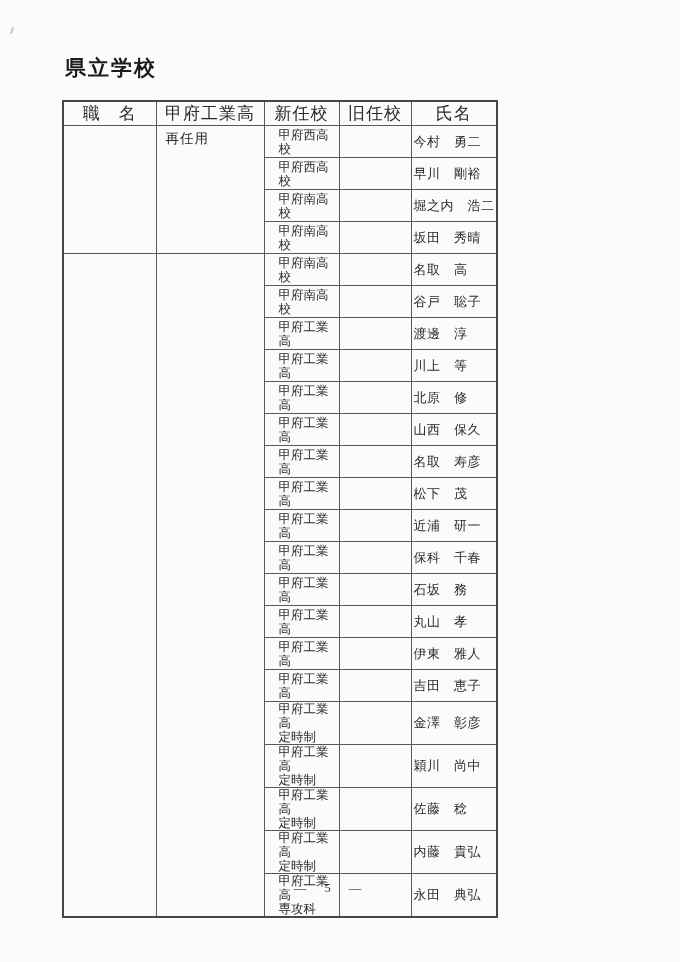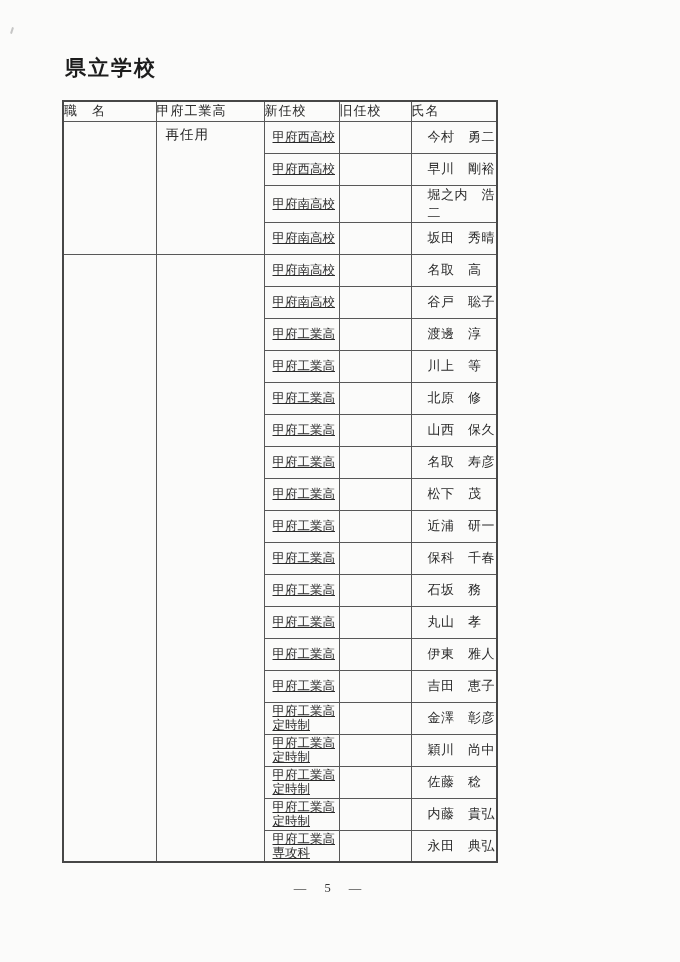--- a/index.html
+++ b/index.html
@@ -26,28 +26,28 @@
     position:absolute; left:62px; top:100px;
     width:434px; border-collapse:collapse; table-layout:fixed;
     border:2px solid #474747;
   }
   .roster th, .roster td {
     border:1px solid #585858;
     font-size:13px; color:#2a2a2a; font-weight:normal;
     padding:0; overflow:hidden;
   }
   .roster tr.hdr { height:20px; }
-  .roster th { text-align:left; font-size:13px; letter-spacing:1px; }
+  .roster th { text-align:center; font-size:17px; letter-spacing:1px; }
   .roster tr.data { height:32px; }
   td.col-pos { vertical-align:top; padding:3px 0 0 8px; }
   td.col-type { vertical-align:top; padding:4px 0 0 9px; font-size:13.5px; letter-spacing:1px; }
-  td.col-new { vertical-align:middle; padding-left:8px;text-decoration:underline; }
+  td.col-new { vertical-align:middle; padding-left:14px; }
   td.col-new .school-line { line-height:14px; font-size:12.5px; }
   td.col-old { }
-  td.col-name { vertical-align:middle; padding-left:16px; letter-spacing:0.5px; }
+  td.col-name { vertical-align:middle; padding-left:2px; letter-spacing:0.5px; }
   .footer {
     position:absolute; top:881px; left:-12px; width:680px;
     text-align:center; font-size:12.5px; color:#333;
     word-spacing:13px; letter-spacing:1px;
   }
 </style>
 </head>
 <body>
 
 <div class="page">

